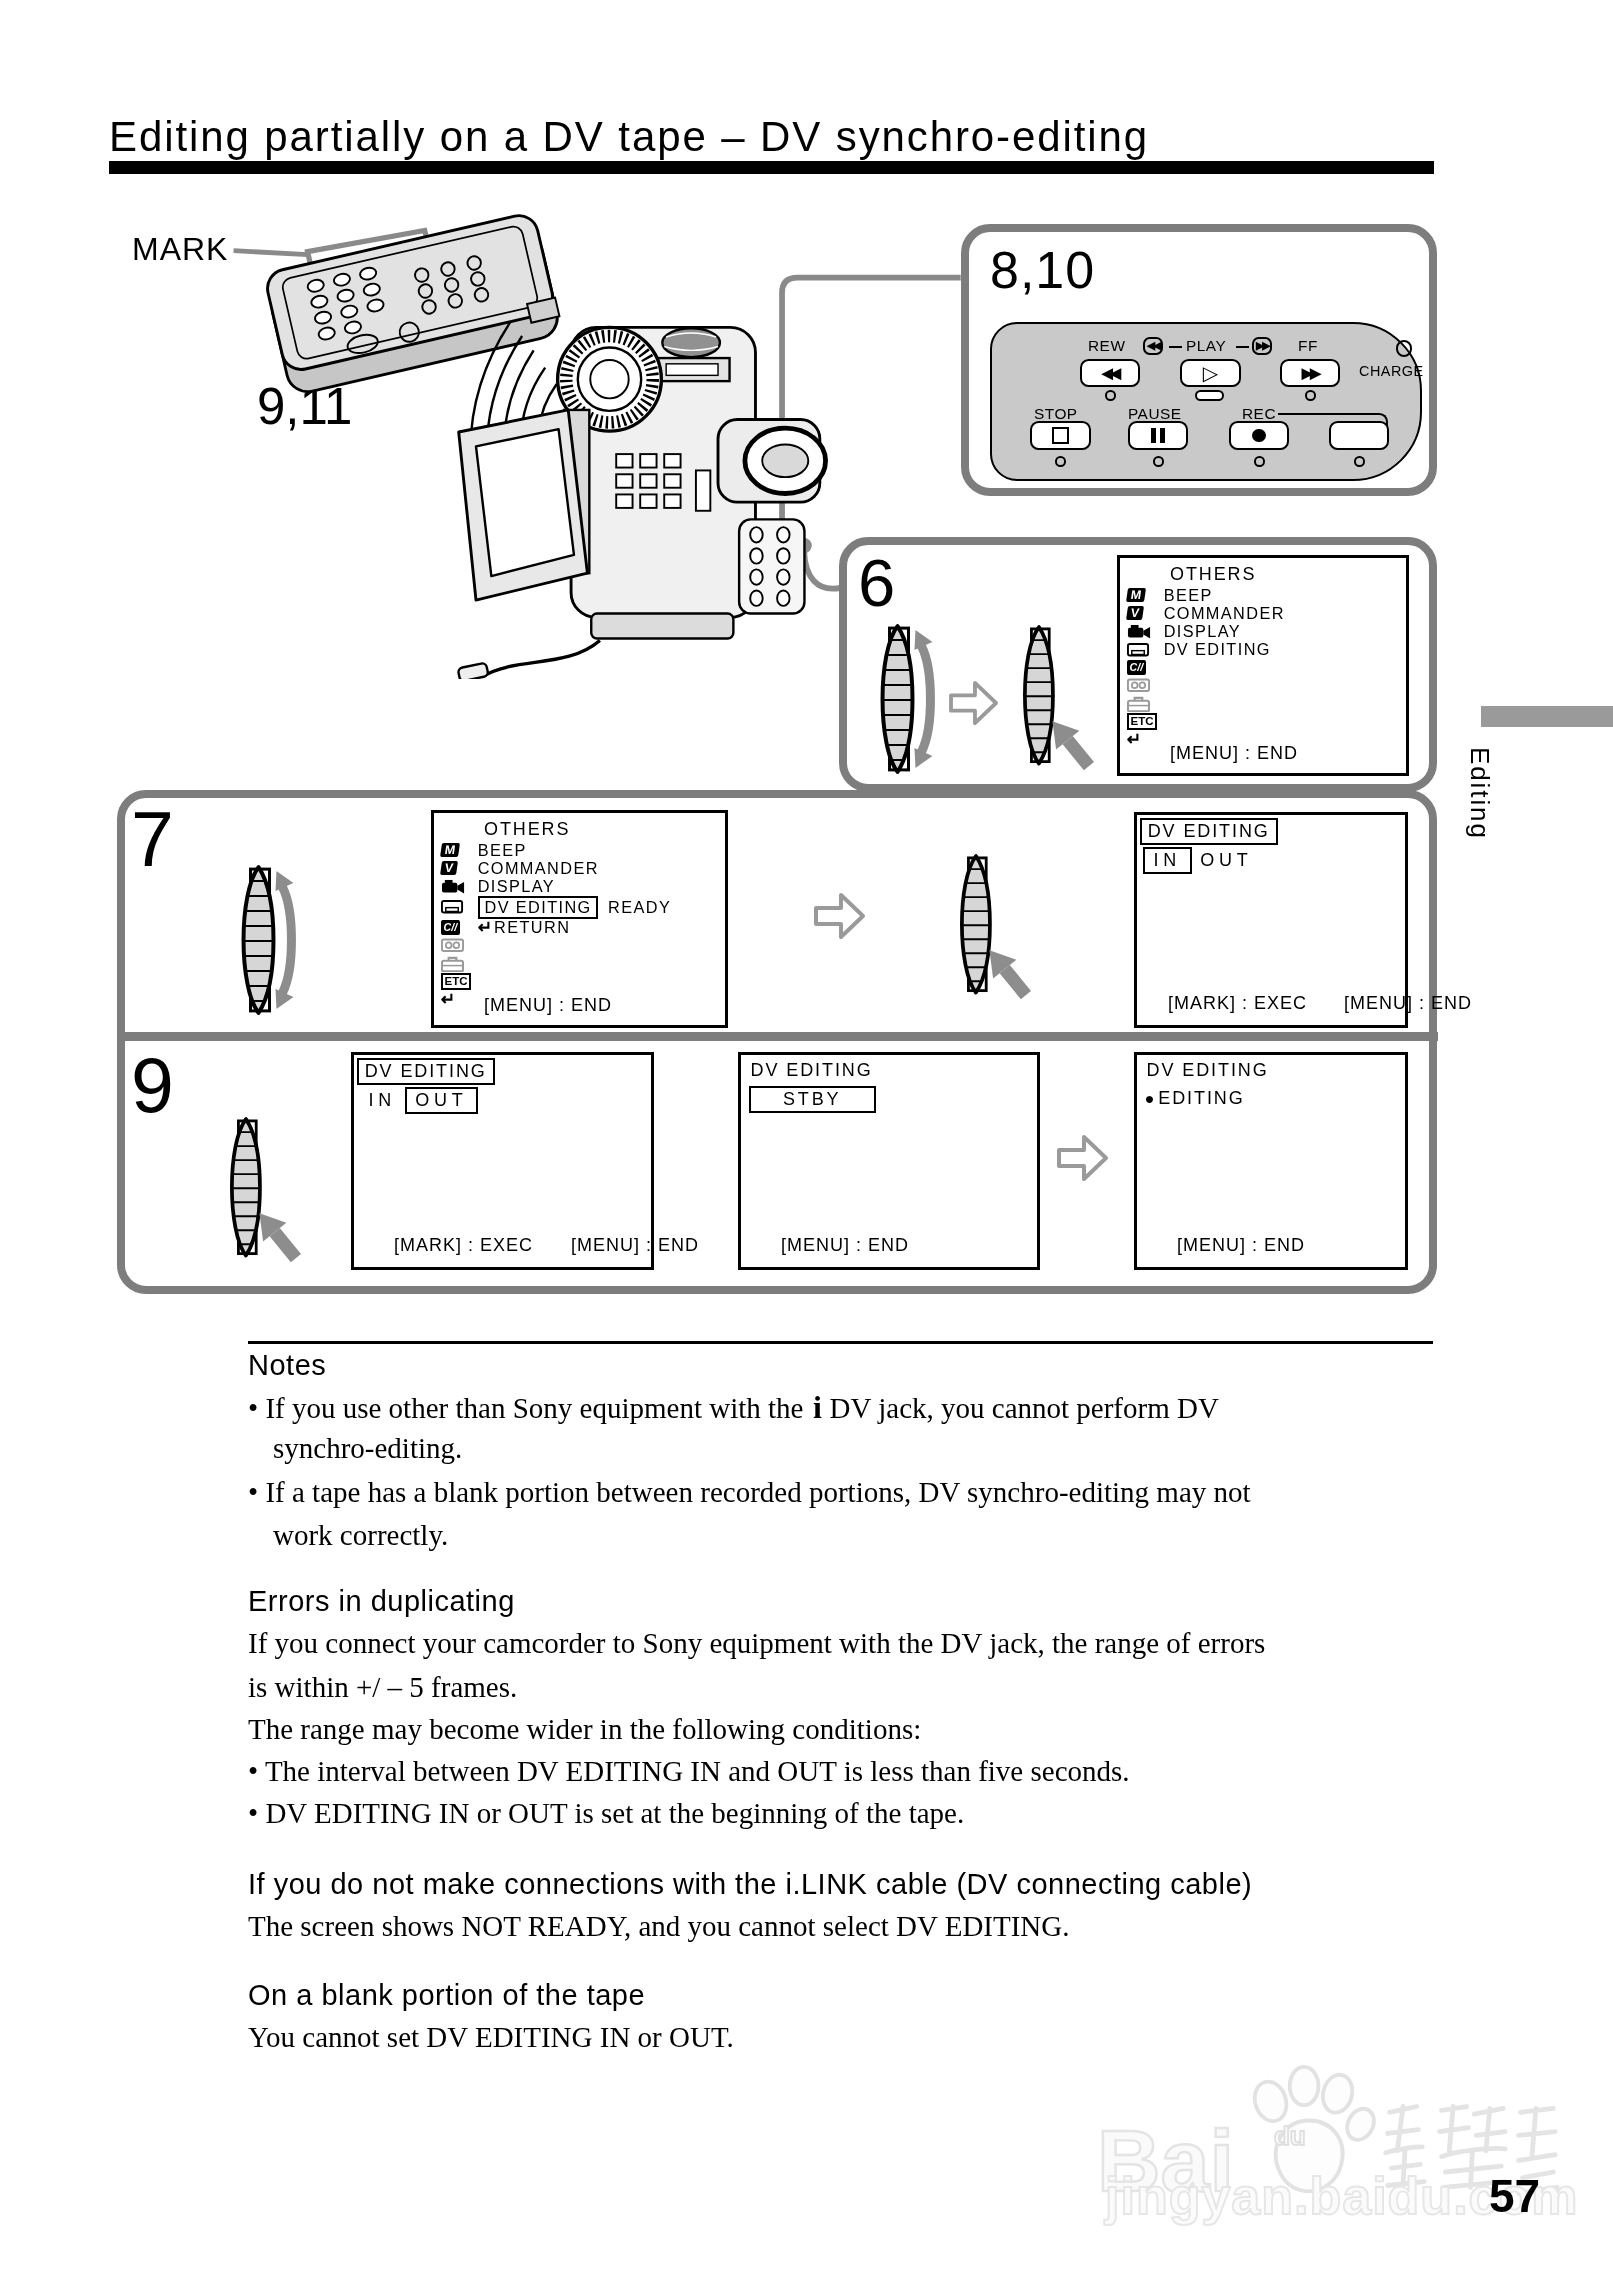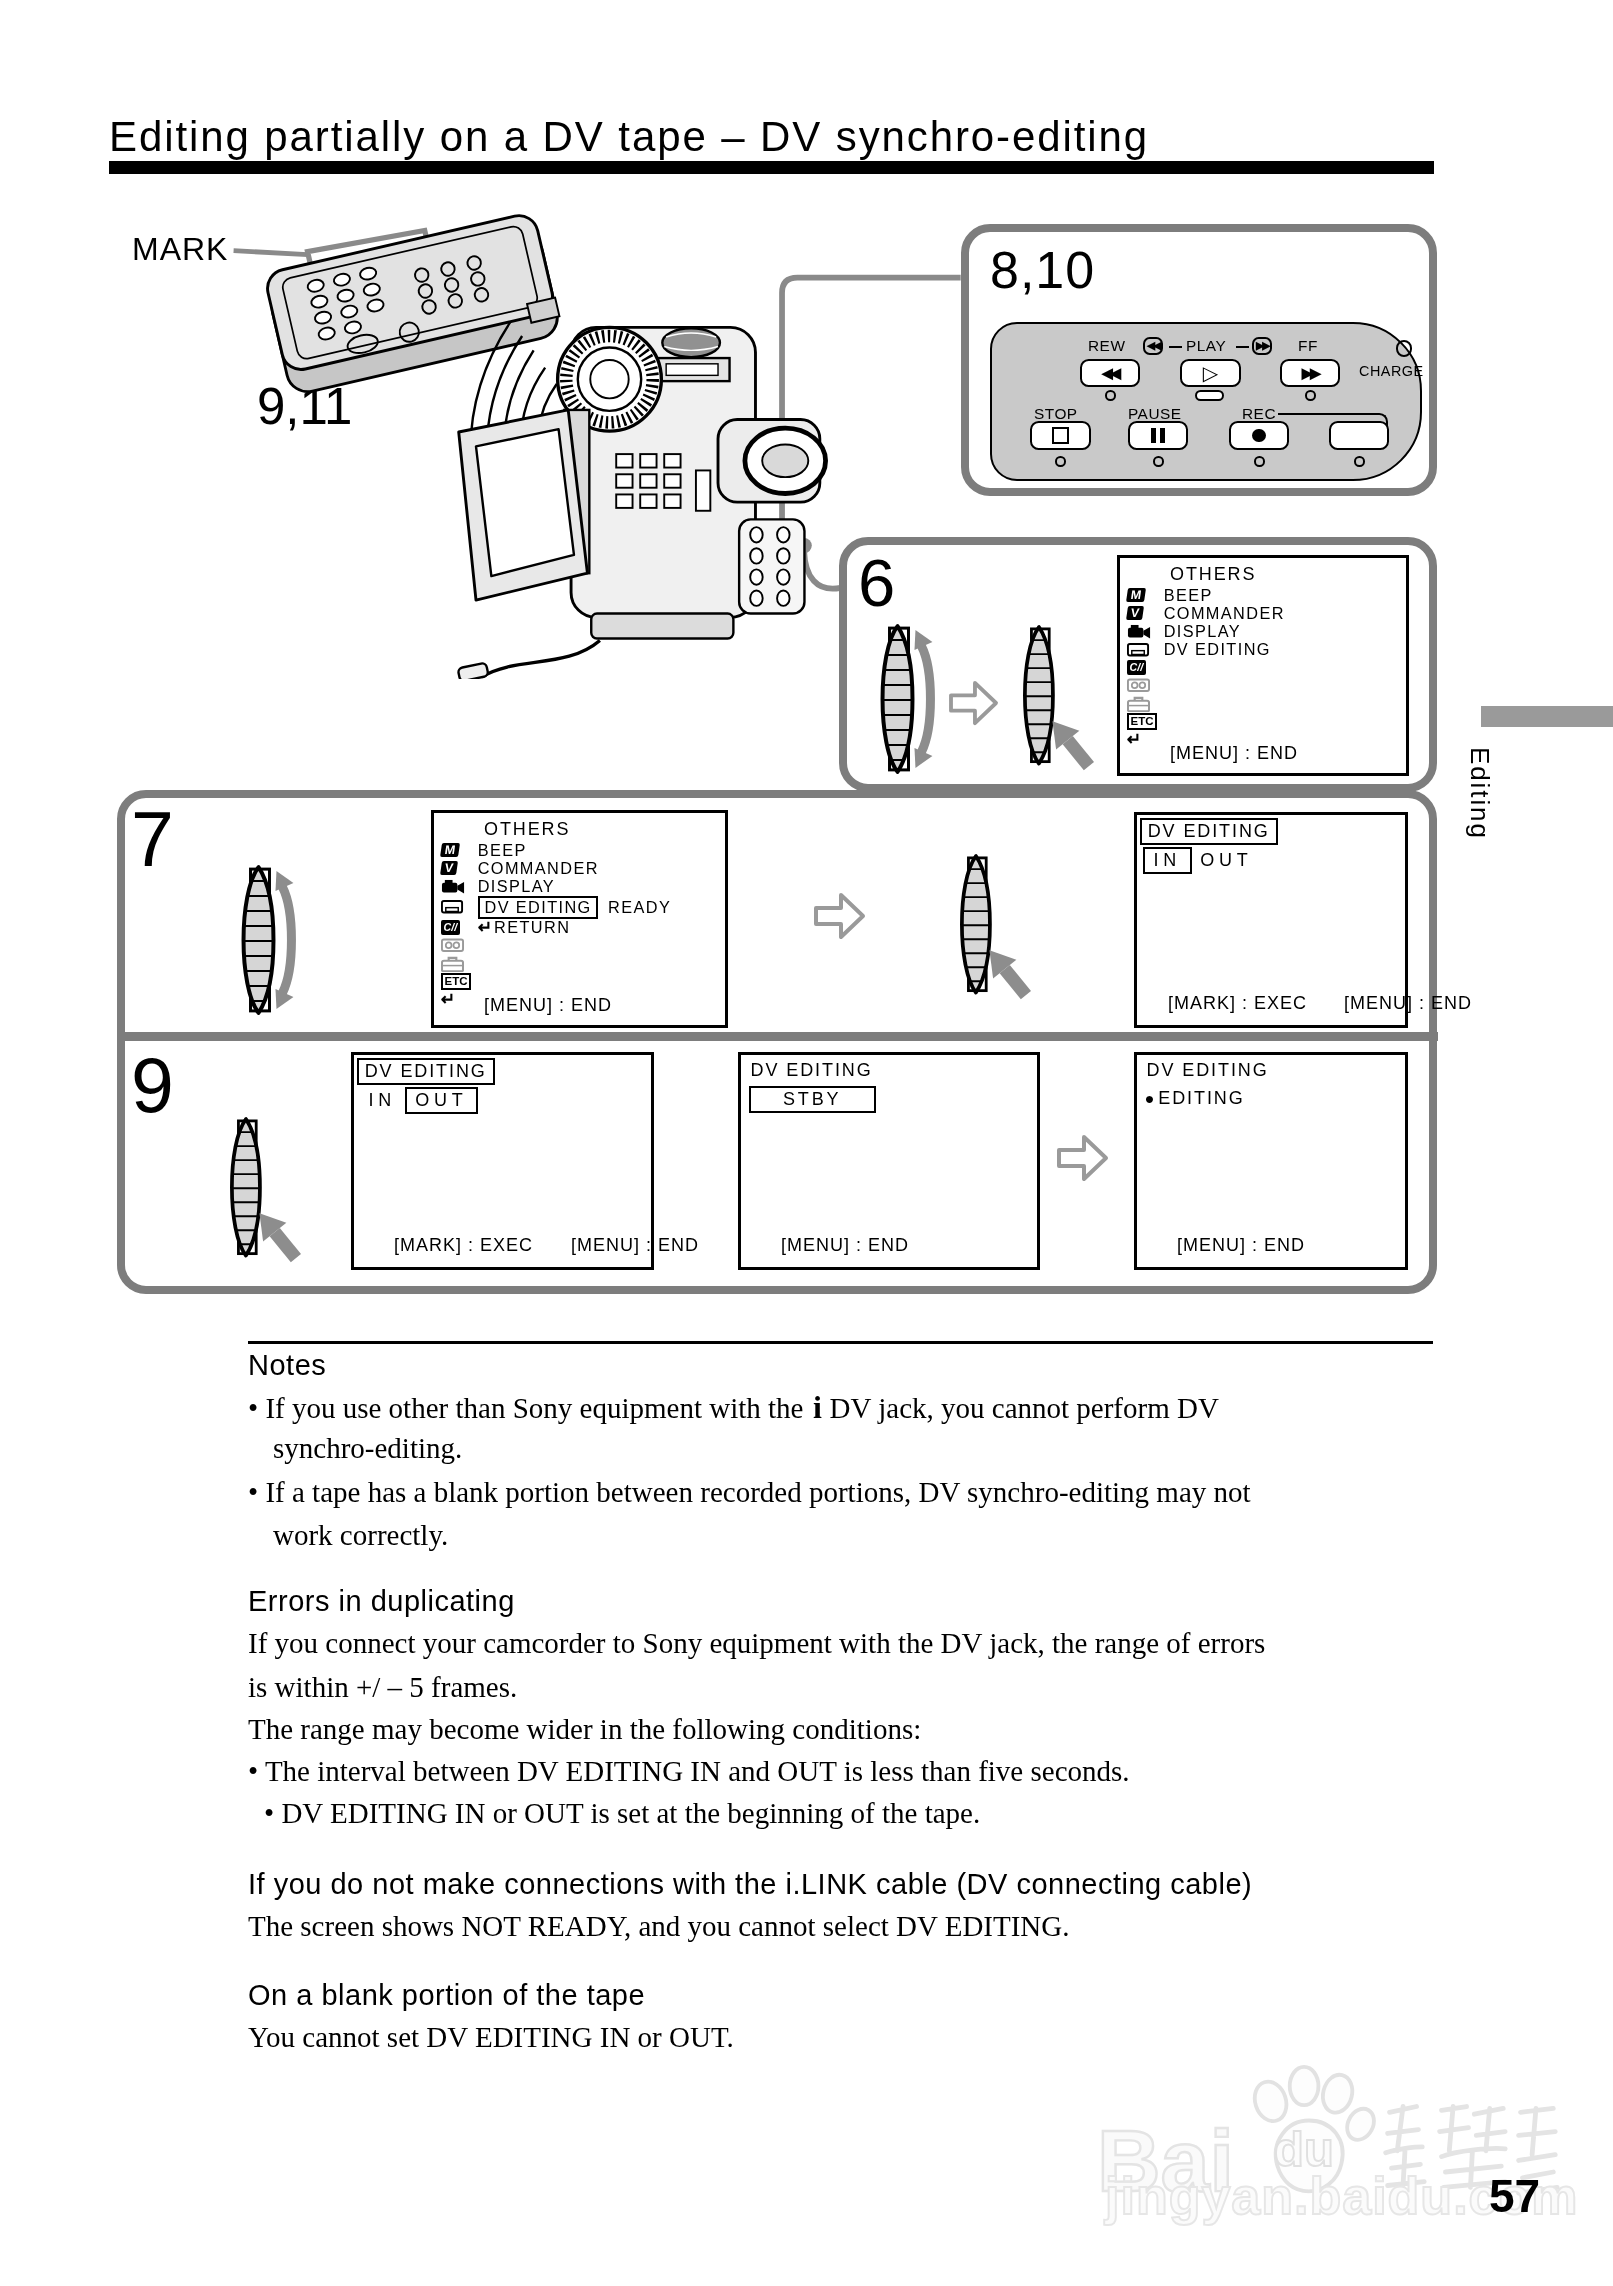--- a/index.html
+++ b/index.html
@@ -77,21 +77,21 @@
   .ilink-i{font-family:"Liberation Serif",serif;font-weight:bold;font-size:32px;margin:0 7.7px 0 9.6px;}
 
   
   .side-bar{left:1481px;top:706px;width:133px;height:21px;background:#9a9a9a;}
   .side-text{left:1464px;top:747px;writing-mode:vertical-rl;font-size:26px;letter-spacing:1.9px;}
 
   
   .wm{color:#fafafa;-webkit-text-stroke:2.4px #e4e4e4;font-weight:bold;}
   .wm-row{position:absolute;left:1097px;top:2065px;display:flex;align-items:flex-end;}
   .wm-bai{font-size:88px;line-height:77px;}
-  .wm-du{position:absolute;left:40px;top:56px;font-size:49px;-webkit-text-stroke:1.9px #e0e0e0;color:#fcfcfc;font-weight:bold;}
+  .wm-du{position:absolute;left:40px;top:56px;font-size:26px;-webkit-text-stroke:1.9px #e0e0e0;color:#fcfcfc;font-weight:bold;}
   .wm-url{position:absolute;left:1105px;top:2166px;font-size:52px;color:#fbfbfb;
           -webkit-text-stroke:1.9px #e6e6e6;font-weight:bold;letter-spacing:1px;}
   .pageno{left:1489px;top:2169px;font-size:46px;font-weight:bold;}
 
   svg{display:block;}
 </style>
 </head>
 <body>
 
 <div class="page">
@@ -521,21 +521,21 @@
   </div>
   <div class="abs serif" style="left:273px;top:1432px;">synchro-editing.</div>
   <div class="abs serif" style="left:248px;top:1476px;">• If a tape has a blank portion between recorded portions, DV synchro-editing may not</div>
   <div class="abs serif" style="left:273px;top:1519px;">work correctly.</div>
 
   <div class="abs sans-h" style="left:248px;top:1585px;">Errors in duplicating</div>
   <div class="abs serif" style="left:248px;top:1627px;">If you connect your camcorder to Sony equipment with the DV jack, the range of errors</div>
   <div class="abs serif" style="left:248px;top:1671px;">is within +/ – 5 frames.</div>
   <div class="abs serif" style="left:248px;top:1713px;">The range may become wider in the following conditions:</div>
   <div class="abs serif" style="left:248px;top:1755px;">• The interval between DV EDITING IN and OUT is less than five seconds.</div>
-  <div class="abs serif" style="left:264px;top:1797px;">• DV EDITING IN or OUT is set at the beginning of the tape.</div>
+  <div class="abs serif" style="left:248px;top:1797px;">• DV EDITING IN or OUT is set at the beginning of the tape.</div>
 
   <div class="abs sans-h" style="left:248px;top:1868px;">If you do not make connections with the i.LINK cable (DV connecting cable)</div>
   <div class="abs serif" style="left:248px;top:1910px;">The screen shows NOT READY, and you cannot select DV EDITING.</div>
 
   <div class="abs sans-h" style="left:248px;top:1979px;">On a blank portion of the tape</div>
   <div class="abs serif" style="left:248px;top:2021px;">You cannot set DV EDITING IN or OUT.</div>
 
   <div class="abs side-bar"></div>
   <div class="abs side-text">Editing</div>
 

